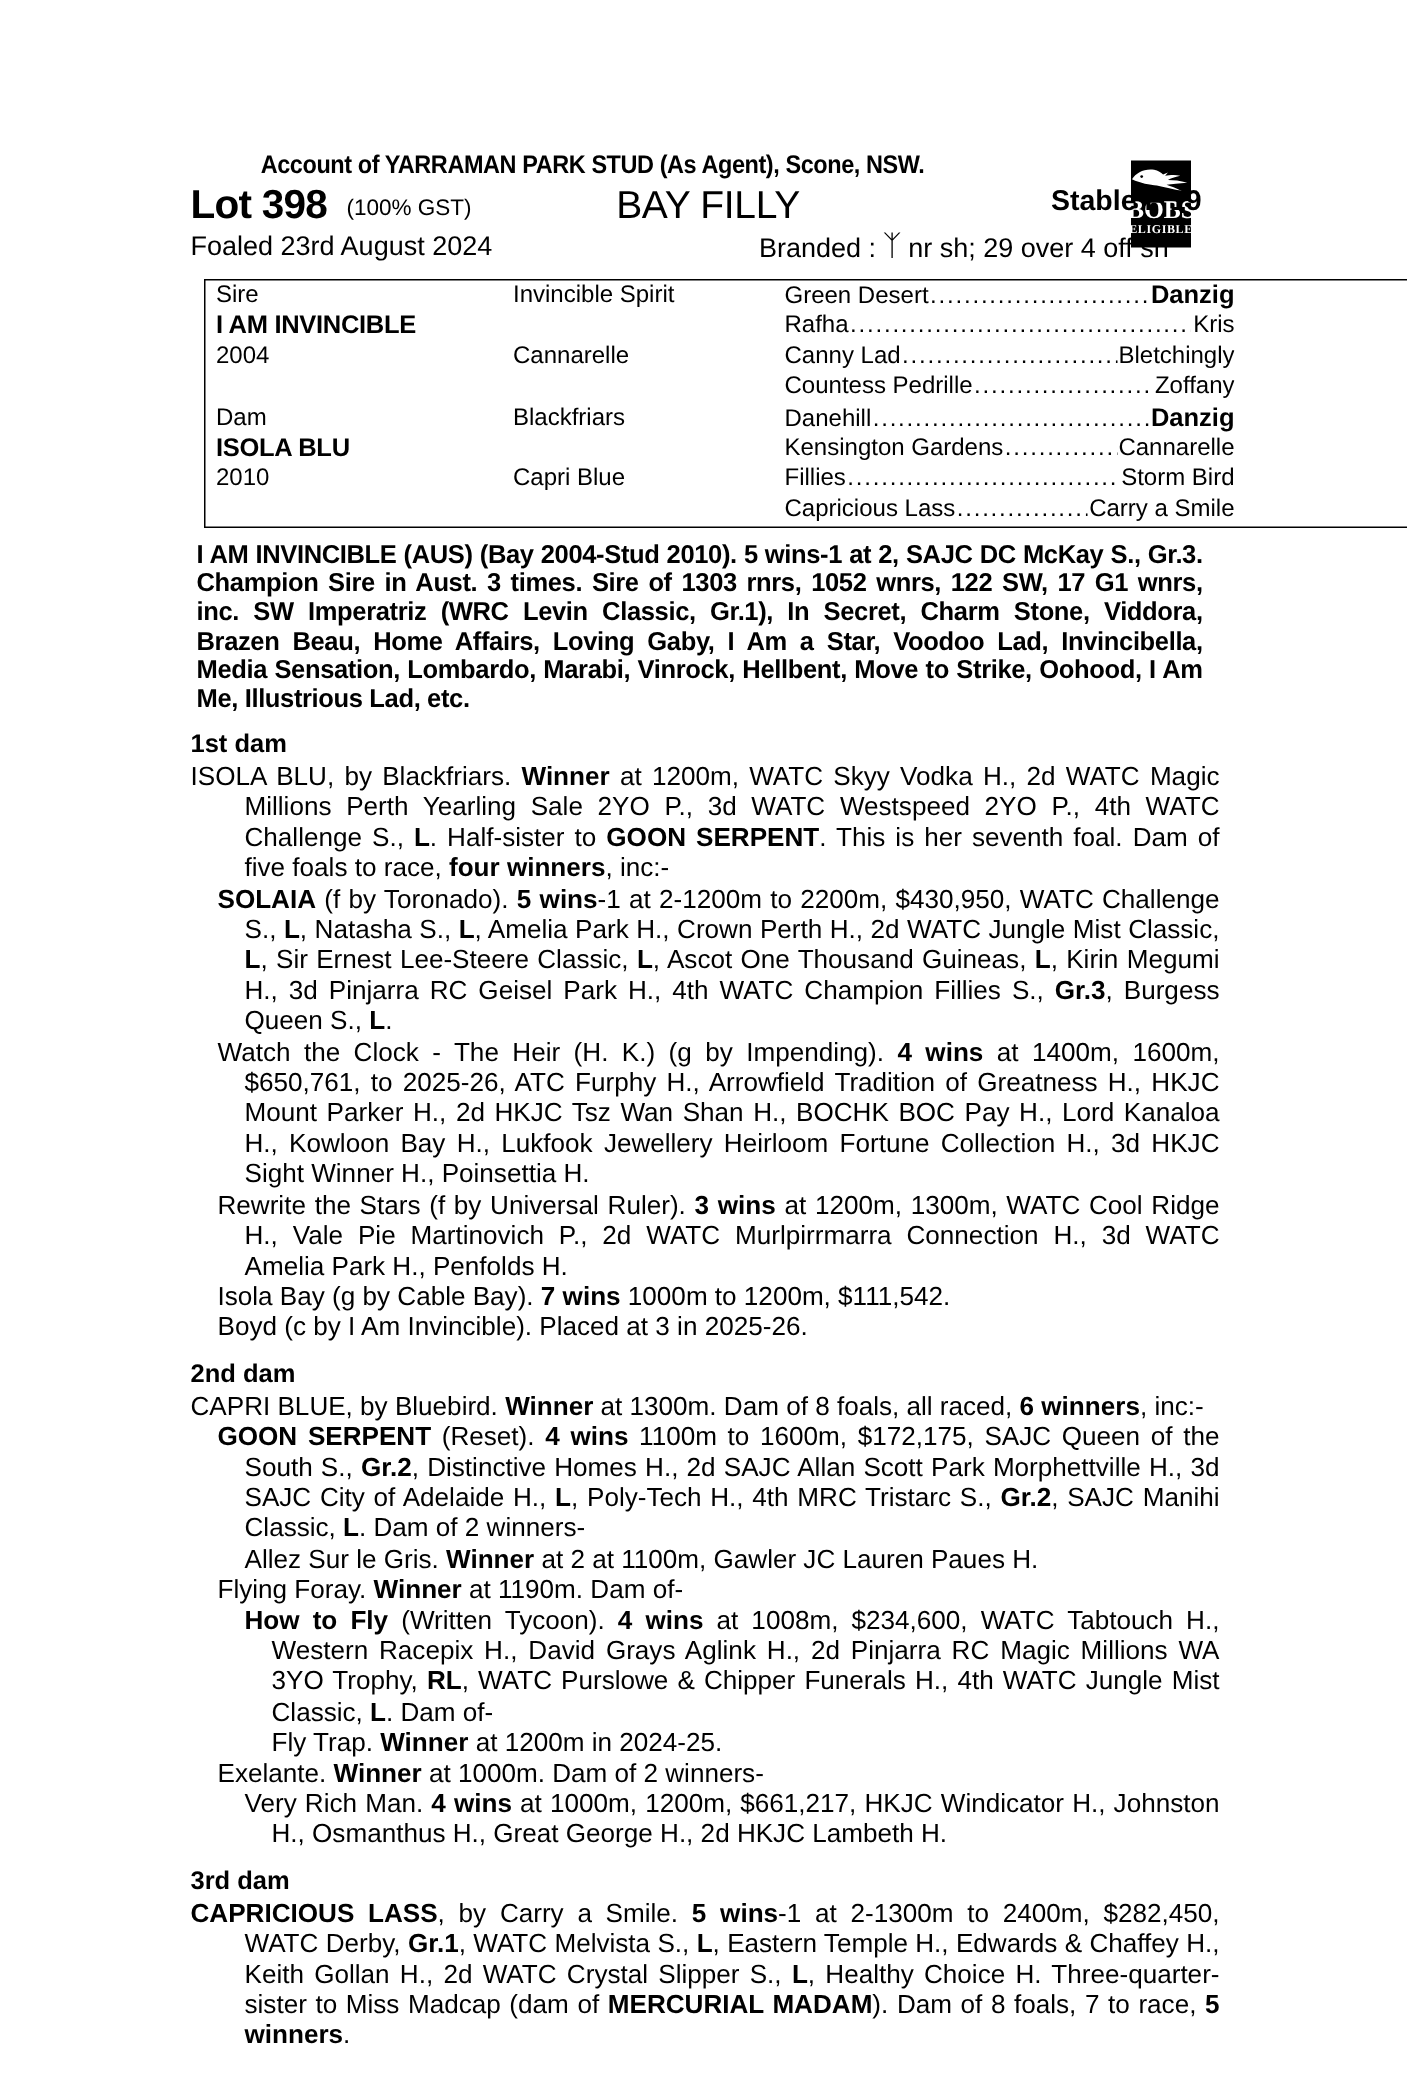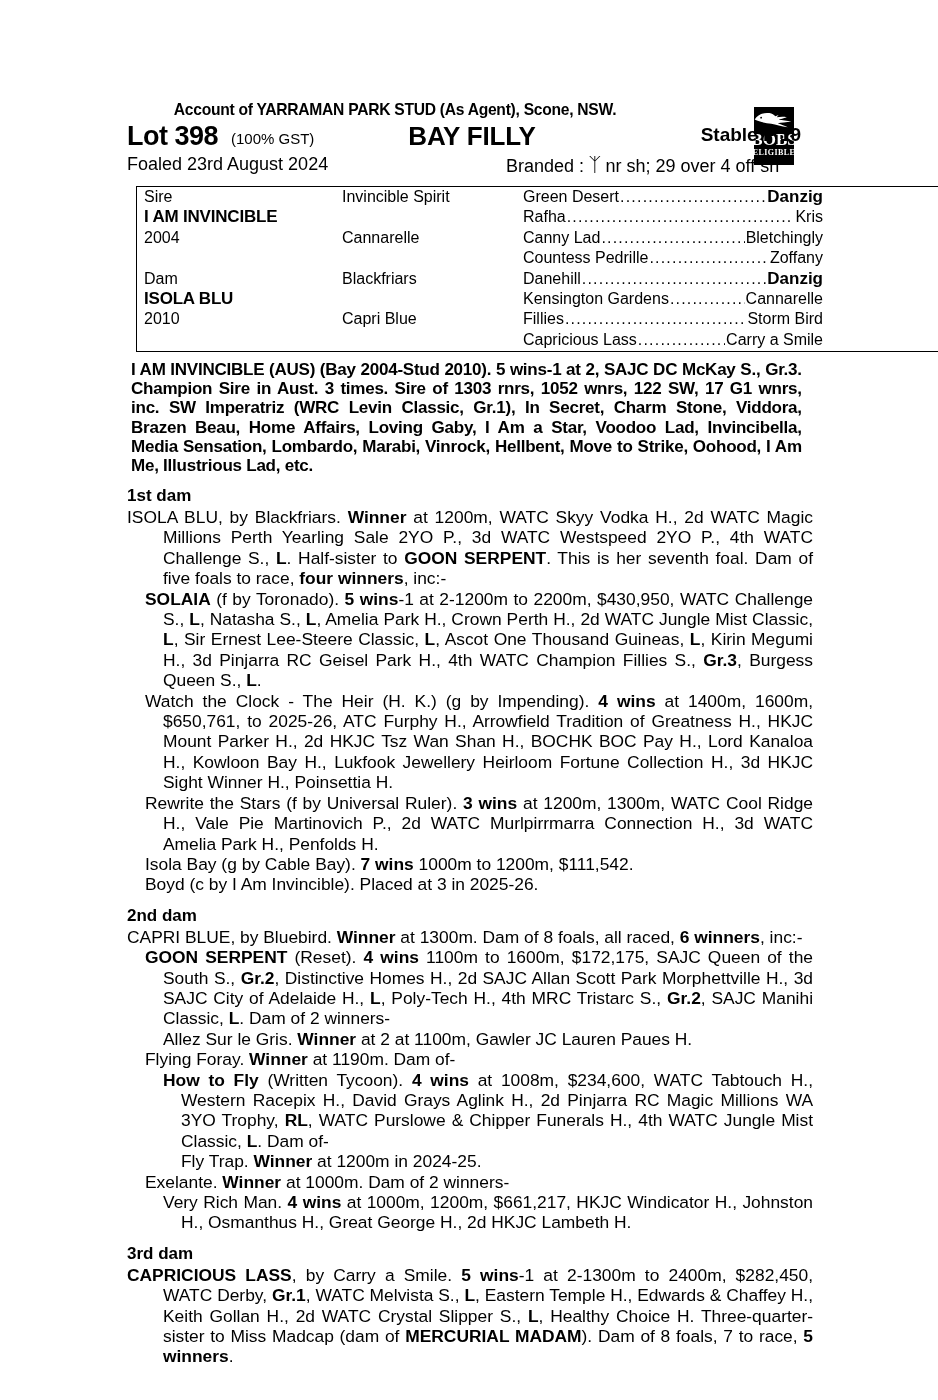--- a/index.html
+++ b/index.html
@@ -96,21 +96,21 @@
     font-size: 15px;
     font-weight: normal;
   }
   .sex-title {
     position: absolute;
     left: 0;
     top: 0;
     width: 690px;
     text-align: center;
     font-size: 26px;
-    font-weight: bold;
+    font-weight: normal;
     letter-spacing: -0.2px;
   }
   .stable {
     position: absolute;
     right: 16px;
     top: 3px;
     font-size: 19px;
     font-weight: bold;
   }
 

